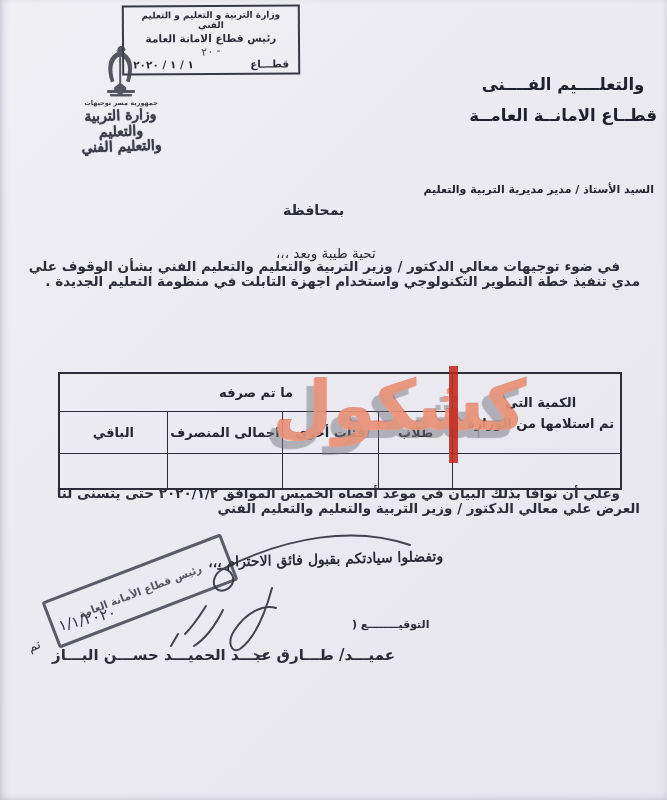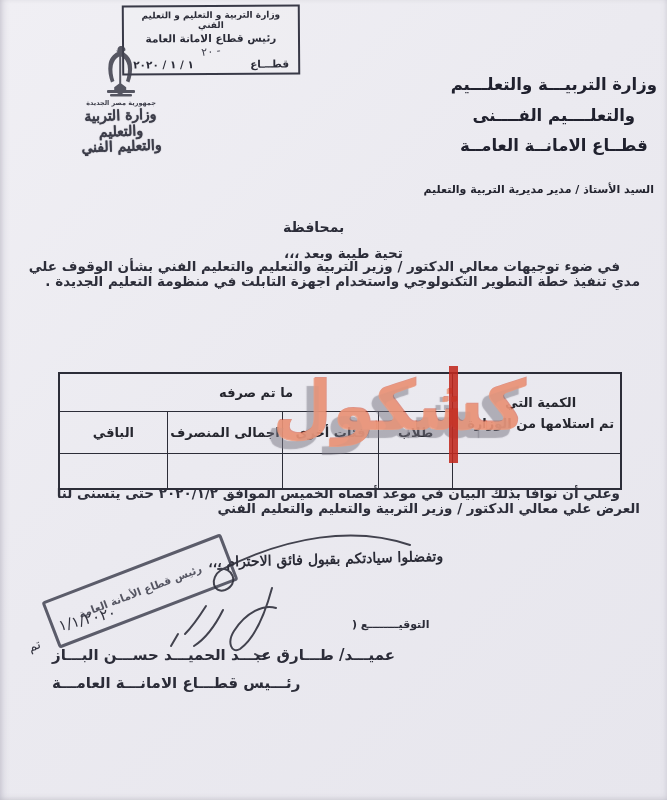--- a/index.html
+++ b/index.html
@@ -40,22 +40,22 @@
   .emblem .country{font-size:6.5px;font-weight:700;color:#3d3e4a;margin-top:1px;letter-spacing:.4px;}
   .emblem .callig{font-family:"DejaVu Serif","Liberation Serif",serif;font-weight:800;color:#3c3d49;transform:rotate(-2deg);line-height:1.12;margin-top:1px;text-shadow:0 0 1px #4a4b57;}
   .emblem .callig .c1{font-size:14px;}
   .emblem .callig .c2{font-size:14px;}
 
   
   .letterhead{right:10px;top:70px;text-align:center;font-weight:800;font-size:16.5px;line-height:1.85;color:#20212e;}
 
   
   .recipient{right:13px;top:183px;font-size:11px;font-weight:800;color:#23242f;}
-  .governorate{left:283px;top:219px;font-size:14px;font-weight:800;}
-  .greeting{left:284px;top:245px;font-size:13.5px;font-weight:700;}
+  .governorate{left:283px;top:202px;font-size:14px;font-weight:800;}
+  .greeting{left:276px;top:245px;font-size:13.5px;font-weight:400;}
 
   
   .para{right:27px;width:613px;font-size:13.5px;font-weight:700;line-height:15px;text-align:right;color:#2d2e3a;}
   .para.indent{text-indent:20px;}
   #para1{top:259px;}
   #para2{top:313px;}
   #para3{top:486px;}
 
   
   .quantities{left:58px;top:372px;width:564px;border-collapse:collapse;direction:rtl;z-index:1;}
@@ -113,29 +113,28 @@
   </div>
 
   <div class="abs emblem">
     <svg width="52" height="54" viewBox="0 0 52 54">
       <g fill="#41424f">
         <path d="M26 2 c-2 0 -4 2 -3.4 4.4 L21 6.8 22.6 8 c-4.5 2 -8.2 6.5 -9 12 -1 6.5 .4 13 2.4 18.5 l3.4 -1.4 c-1.6 -5 -2.6 -10.5 -1.6 -15.5 .8 -4 3.2 -7.4 6.4 -9 l0 27 -5 3.6 0 3 5 0 0 2.4 -3 2 8 0 -3 -2 0 -2.4 5 0 0 -3 -5 -3.6 0 -27 c3.2 1.6 5.6 5 6.4 9 1 5 0 10.5 -1.6 15.5 l3.4 1.4 c2 -5.5 3.4 -12 2.4 -18.5 -.8 -5.5 -4.5 -10 -9 -12 L30.4 6.4 C31 3.6 28 2 26 2 Z"></path>
         <rect x="12" y="46" width="28" height="3" rx="1"></rect>
         <rect x="15" y="50" width="22" height="2.4" rx="1"></rect>
       </g>
     </svg>
-    <div class="country">جمهورية مصر الجديدة</div>
+    <div class="country">جمهورية مصر توجيهات</div>
     <div class="callig">
       <div class="c1">وزارة التربية والتعليم</div>
       <div class="c2">والتعليم الفني</div>
     </div>
   </div>
 
   <div class="abs letterhead">
-    <div>وزارة التربيـــة والتعلـــيم</div>
     <div>والتعلــــيم الفــــنى</div>
     <div>قطــاع الامانــة العامــة</div>
   </div>
 
   <div class="abs recipient">السيد الأستاذ / مدير مديرية التربية والتعليم</div>
   <div class="abs governorate">بمحافظة</div>
   <div class="abs greeting">تحية طيبة وبعد ،،،</div>
 
   <div id="para1" class="abs para indent">في ضوء توجيهات معالي الدكتور / وزير التربية والتعليم والتعليم الفني بشأن الوقوف علي مدي تنفيذ خطة التطوير التكنولوجي واستخدام اجهزة التابلت في منظومة التعليم الجديدة .</div>
 
@@ -184,15 +183,14 @@
       <path d="M181,86 C174,97 167,107 160,114"></path>
       <path d="M153,114 l-7,12"></path>
       <path d="M230,134 c4,3 9,3 13,-1"></path>
     </g>
   </svg>
   <div class="abs hand-date">١/١/٢٠٢٠</div>
   <div class="abs hand-mark">تم</div>
 
   <div class="abs sig-label">التوقيــــــــع (</div>
   <div class="abs sig-name">عميـــد/ طـــارق عبـــد الحميـــد حســـن البـــاز</div>
-  <div class="abs sig-title">رئـــيس قطـــاع الامانـــة العامـــة</div>
 
 </div>
 
 </body></html>

